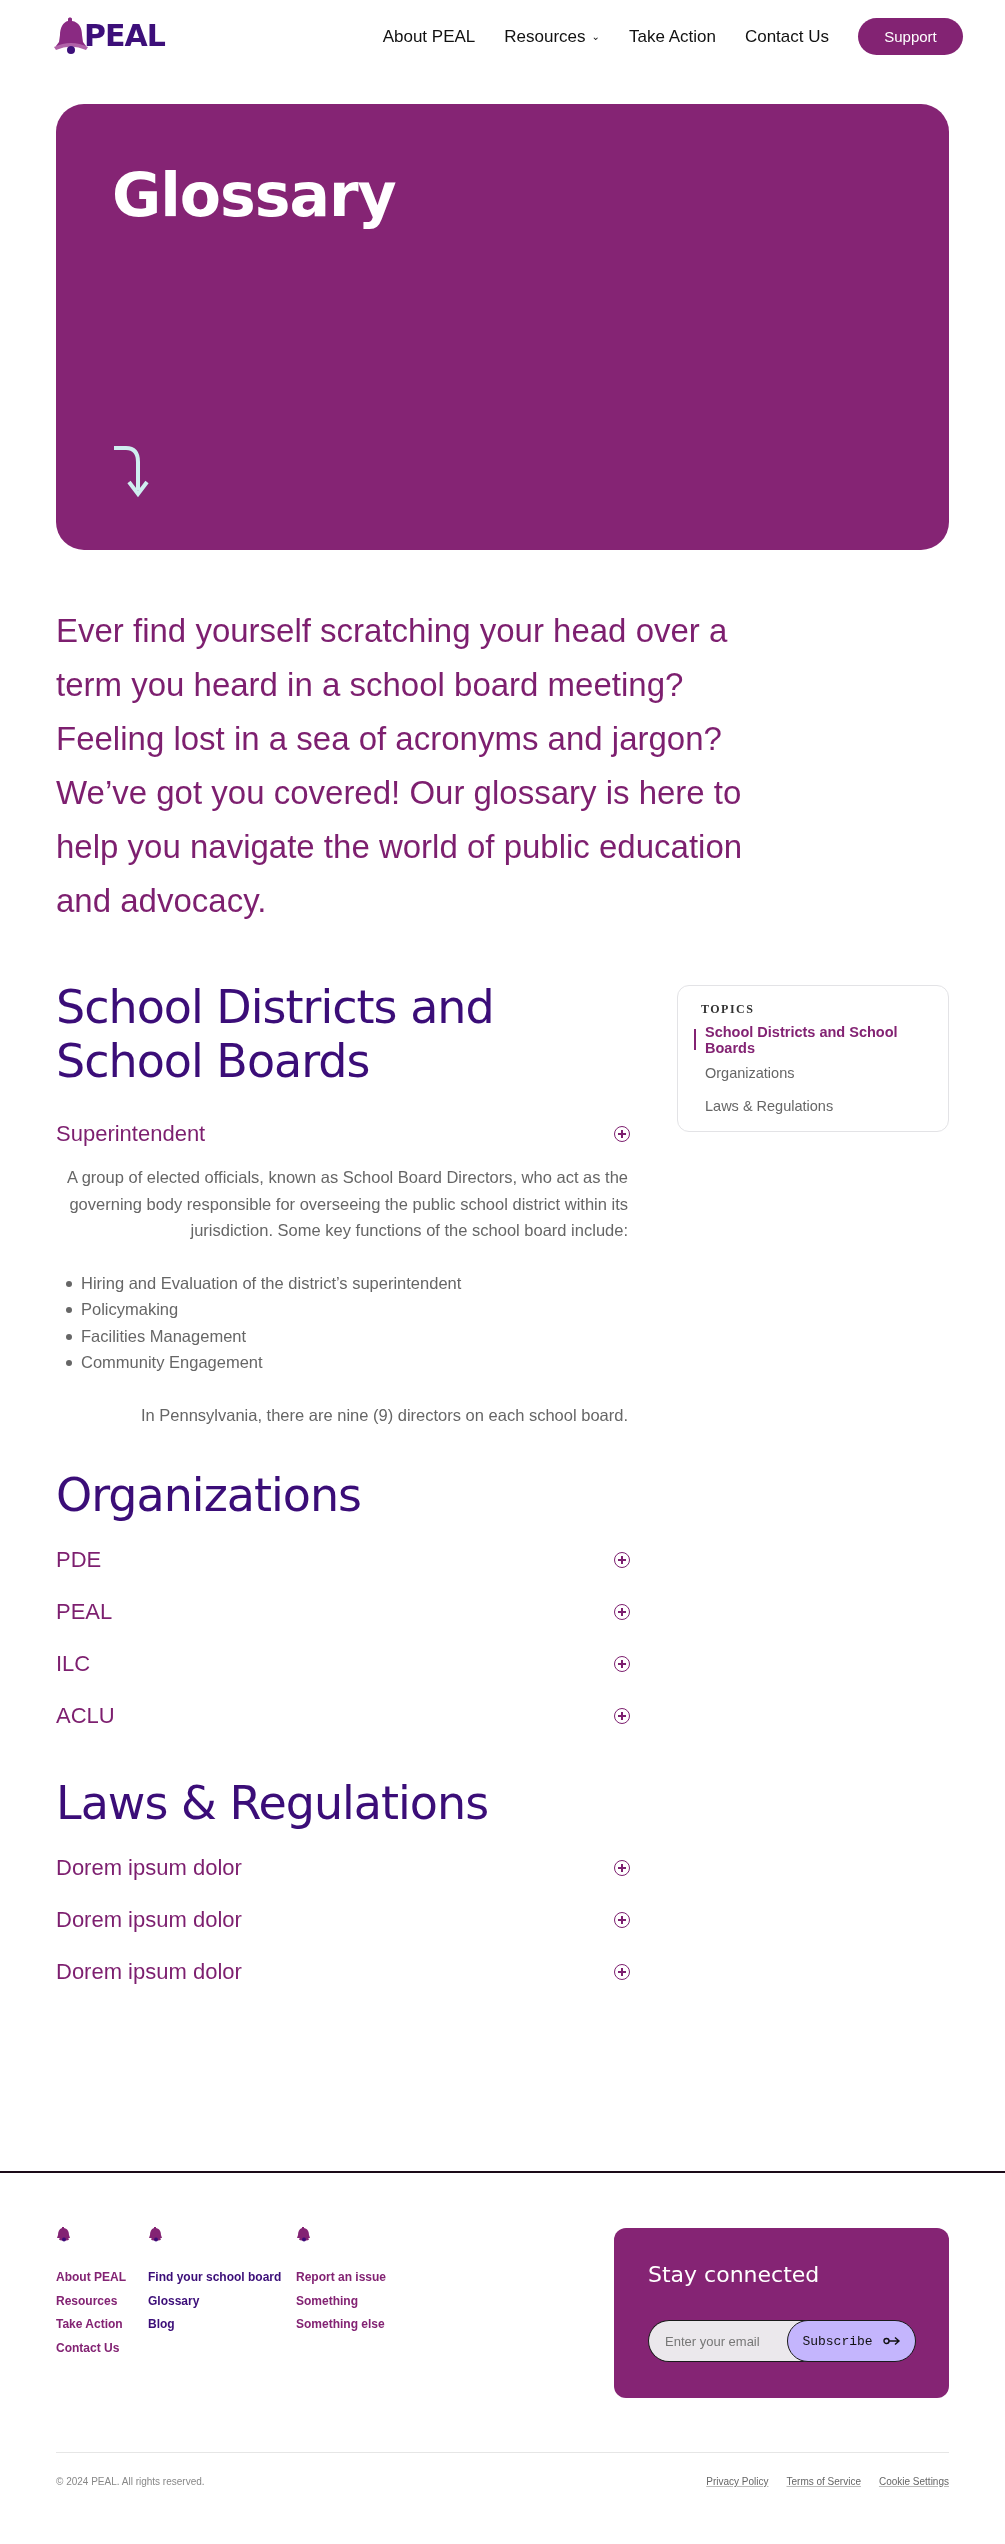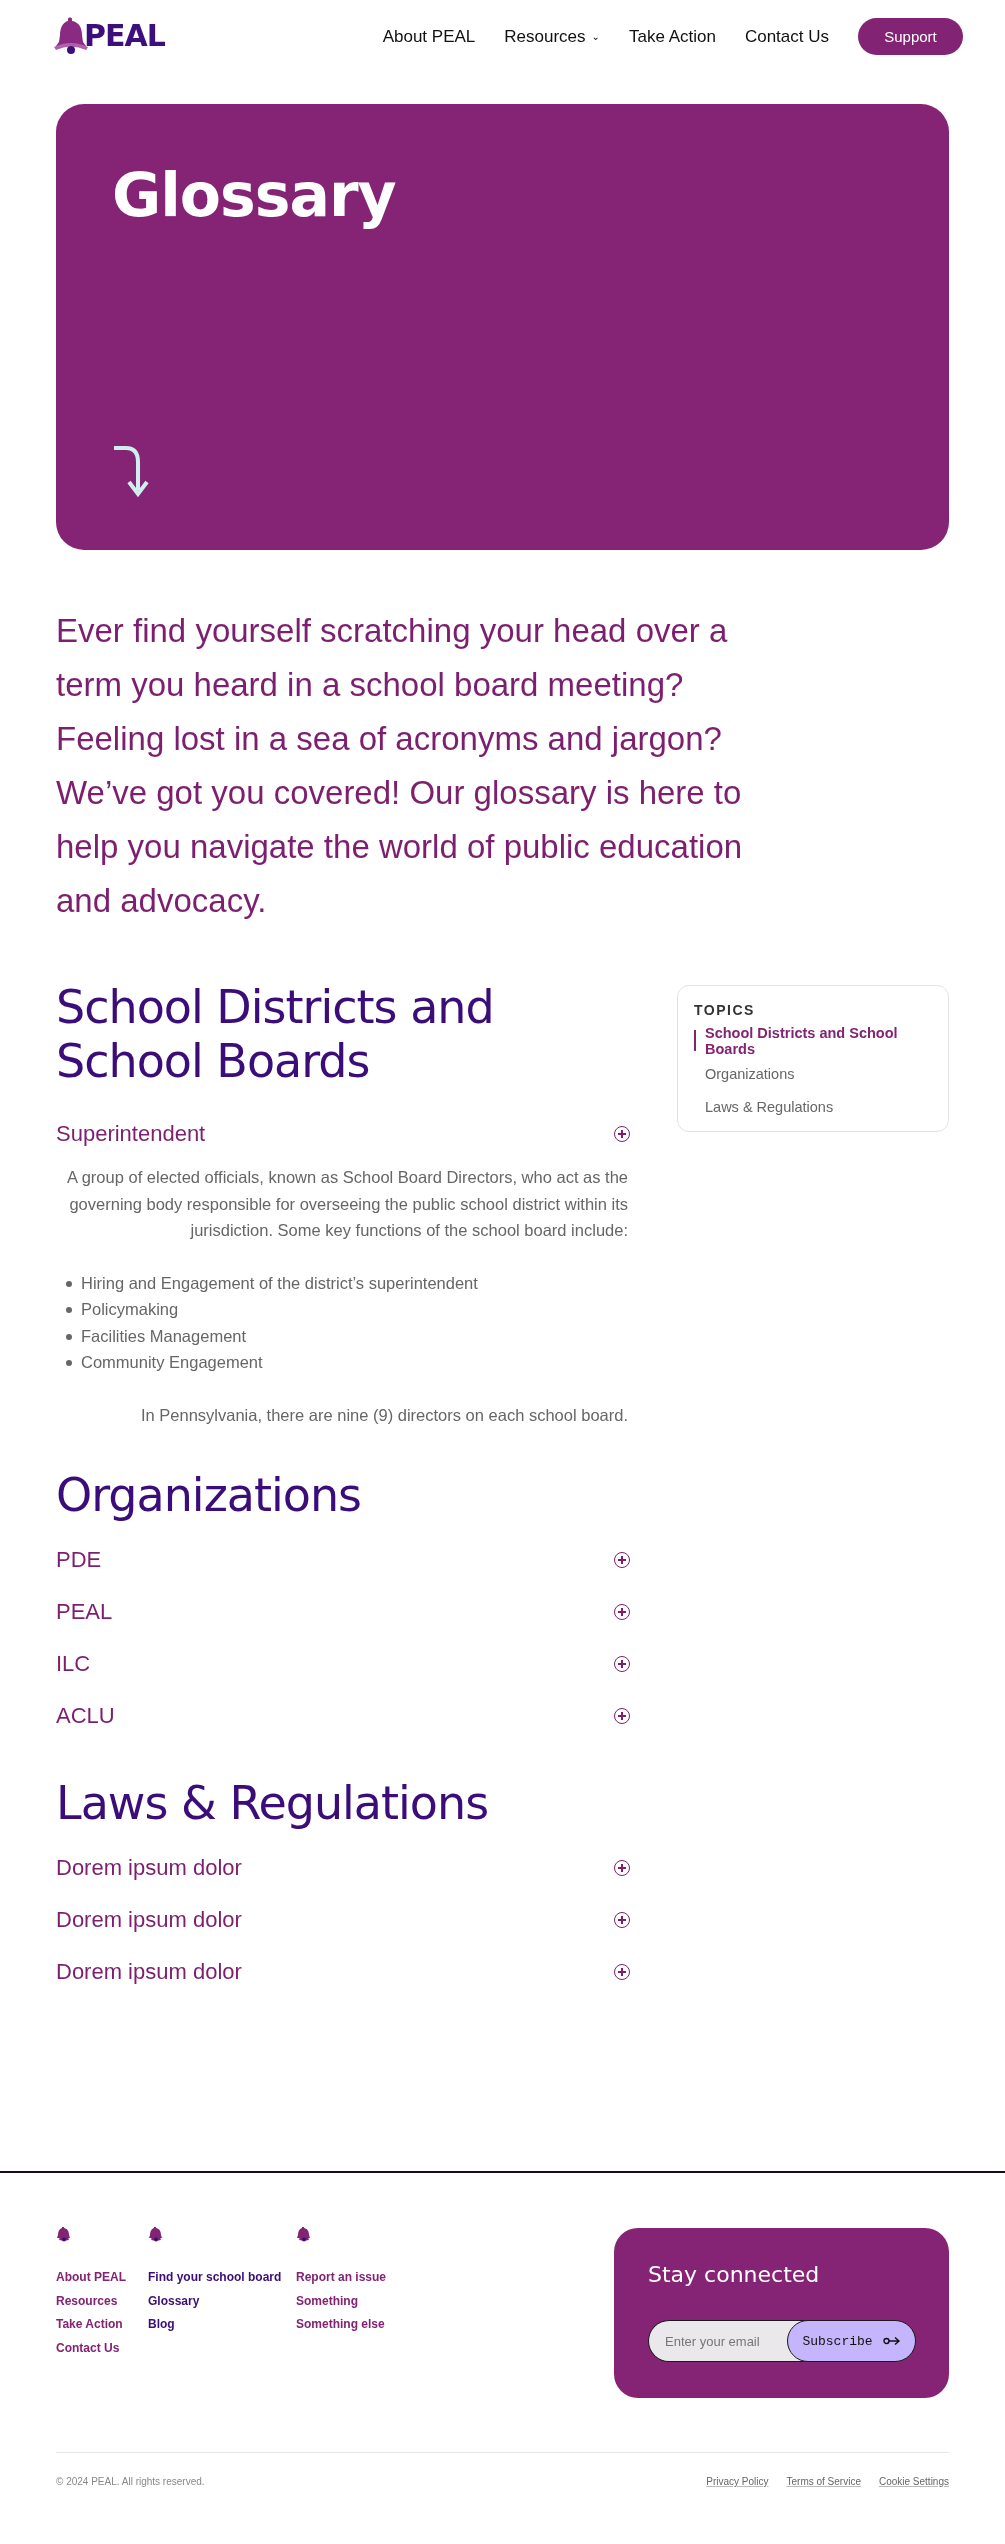--- a/index.html
+++ b/index.html
@@ -33,37 +33,37 @@
     .acc-icon::before { content: ""; position: absolute; left: 3px; right: 3px; top: 50%; height: 1.6px; margin-top: -0.8px; background: #7d1f6f; }
     .acc-icon.plus::after { content: ""; position: absolute; top: 3px; bottom: 3px; left: 50%; width: 1.6px; margin-left: -0.8px; background: #7d1f6f; }
     .acc-body { font-size: 16.5px; line-height: 26.5px; color: #666; padding-top: 0; }
     .acc-body p { margin: 4px; text-align: right; }
     .acc-body ul { list-style: none; margin: 26px 0 26px 0; padding-left: 0; }
     .acc-body li { position: relative; padding-left: 25px; }
     .acc-body li::before { content: ""; position: absolute; left: 10px; top: 11px; width: 6px; height: 6px; background: #666; border-radius: 50%; }
 
     
     .topics { position: absolute; left: 677px; top: 985px; width: 272px; height: 147px; border: 1.5px solid #e3e3e6; border-radius: 12px; padding: 16px 16px; }
-    .topics-title { font-size: 14px; font-weight: bold; letter-spacing: 1.5px; color: #333; margin-left: 0; }
+    .topics-title { font-size: 12px; font-weight: bold; letter-spacing: 1.5px; color: #333; margin-left: 7px; font-family: Liberation Serif, serif; }
     .topic { font-size: 14.5px; color: #666; height: 33px; display: flex; align-items: center; padding-left: 11px; position: relative; cursor: pointer; }
     .topic.active { color: #832373; font-weight: bold; }
     .topic.active::before { content: ""; position: absolute; left: 0; top: 6px; bottom: 6px; width: 2px; background: #832373; }
 
     
     .footer-rule { position: absolute; left: 0; top: 2171px; width: 1005px; height: 2px; background: #1a0a18; }
     .footer-cols { position: absolute; left: 56px; top: 2226px; display: flex; }
     .fcol { margin-right: 28px; }
     .fcol .bell { margin-bottom: 20px; }
     .flink { font-size: 12px; font-weight: bold; line-height: 23.5px; color: #832373; cursor: pointer; white-space: nowrap; }
     .flink.dark { color: #3b0d78; }
     .fcol1 { width: 64px; }
     .fcol2 { width: 120px; margin-left: 0; }
     .fcol3 { width: 100px; margin-left: 0; }
 
-    .newsletter { position: absolute; left: 614px; top: 2228px; width: 335px; height: 170px; background: #852474; border-radius: 24px; }
+    .newsletter { position: absolute; left: 614px; top: 2228px; width: 335px; height: 170px; background: #852474; border-radius: 12px; }
     .nl-title { position: absolute; left: 34px; top: 34px; font-family: "DejaVu Sans", sans-serif; font-size: 22px; color: #fff; }
     .nl-form { position: absolute; left: 34px; top: 92px; width: 268px; height: 38px; }
     .nl-input { position: absolute; left: 0; top: 0; width: 160px; height: 42px; background: #ebe8ec; border: 1.5px solid #1a1a1a; border-right: none; border-radius: 21px 0 0 21px; padding-left: 16px; font-size: 13px; color: #555; font-family: "Liberation Sans", sans-serif; outline: none; }
     .nl-input::placeholder { color: #777; }
     .nl-btn { position: absolute; left: 139px; top: 0; width: 129px; height: 42px; background: #c4b5fd; border: 1.5px solid #1a1a1a; border-radius: 21px; display: flex; align-items: center; justify-content: center; font-size: 13px; color: #111; cursor: pointer; font-family: Liberation Mono, monospace; }
     .nl-btn .arr { margin-left: 10px; font-size: 14px; }
 
     .footer-bottom-rule { position: absolute; left: 56px; top: 2452px; width: 893px; height: 1px; background: #e6e6e6; }
     .copyright { position: absolute; left: 56px; top: 2476px; font-size: 10px; color: #888; }
     .legal { position: absolute; right: 56px; top: 2476px; display: flex; }
@@ -114,21 +114,21 @@
 
   <section>
     <h2 class="section-title" style="margin-bottom:20px;">School Districts and School Boards</h2>
     <div class="acc-item">
       <span class="acc-label">Superintendent</span>
       <span class="acc-icon plus"></span>
     </div>
     <div class="acc-body">
       <p>A group of elected officials, known as School Board Directors, who act as the governing body responsible for overseeing the public school district within its jurisdiction. Some key functions of the school board include:</p>
       <ul>
-        <li>Hiring and Engagement of the district’s superintendent</li>
+        <li>Hiring and Evaluation of the district’s superintendent</li>
         <li>Policymaking</li>
         <li>Facilities Management</li>
         <li>Community Engagement</li>
       </ul>
       <p>In Pennsylvania, there are nine (9) directors on each school board.</p>
     </div>
   </section>
 
   <section style="margin-top:40px;">
     <h2 class="section-title" style="margin-bottom:12px;">Organizations</h2>

